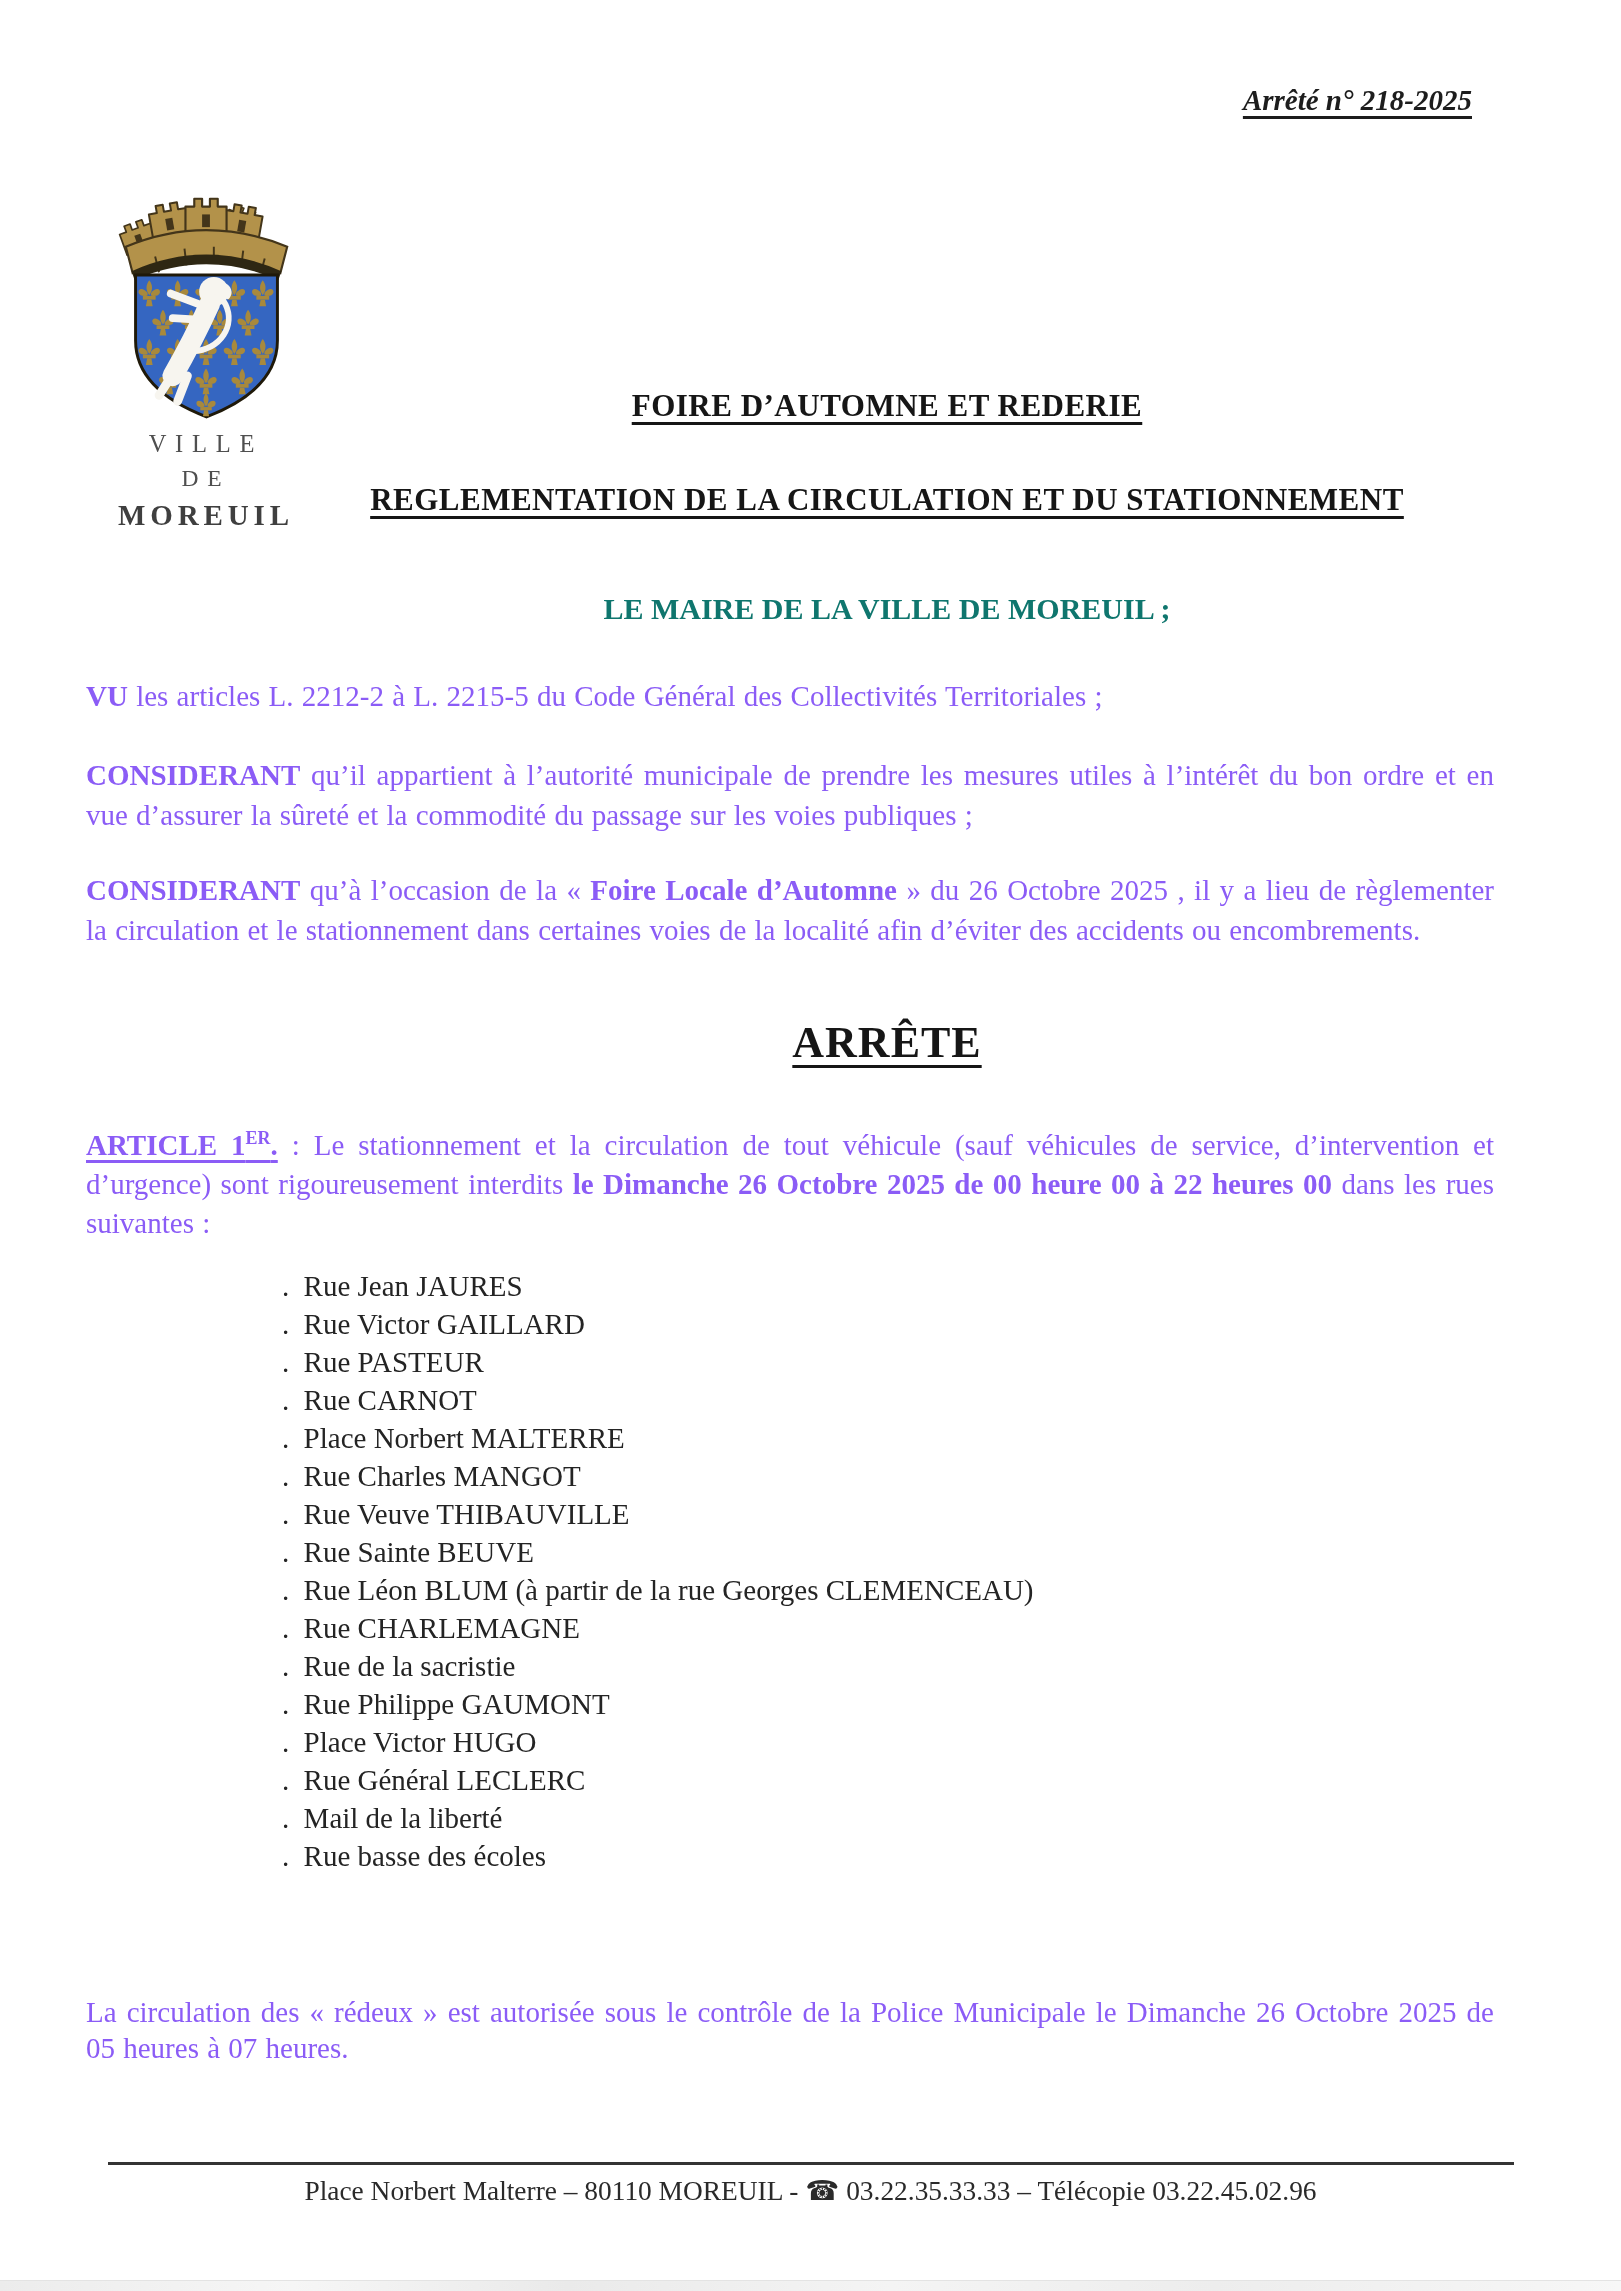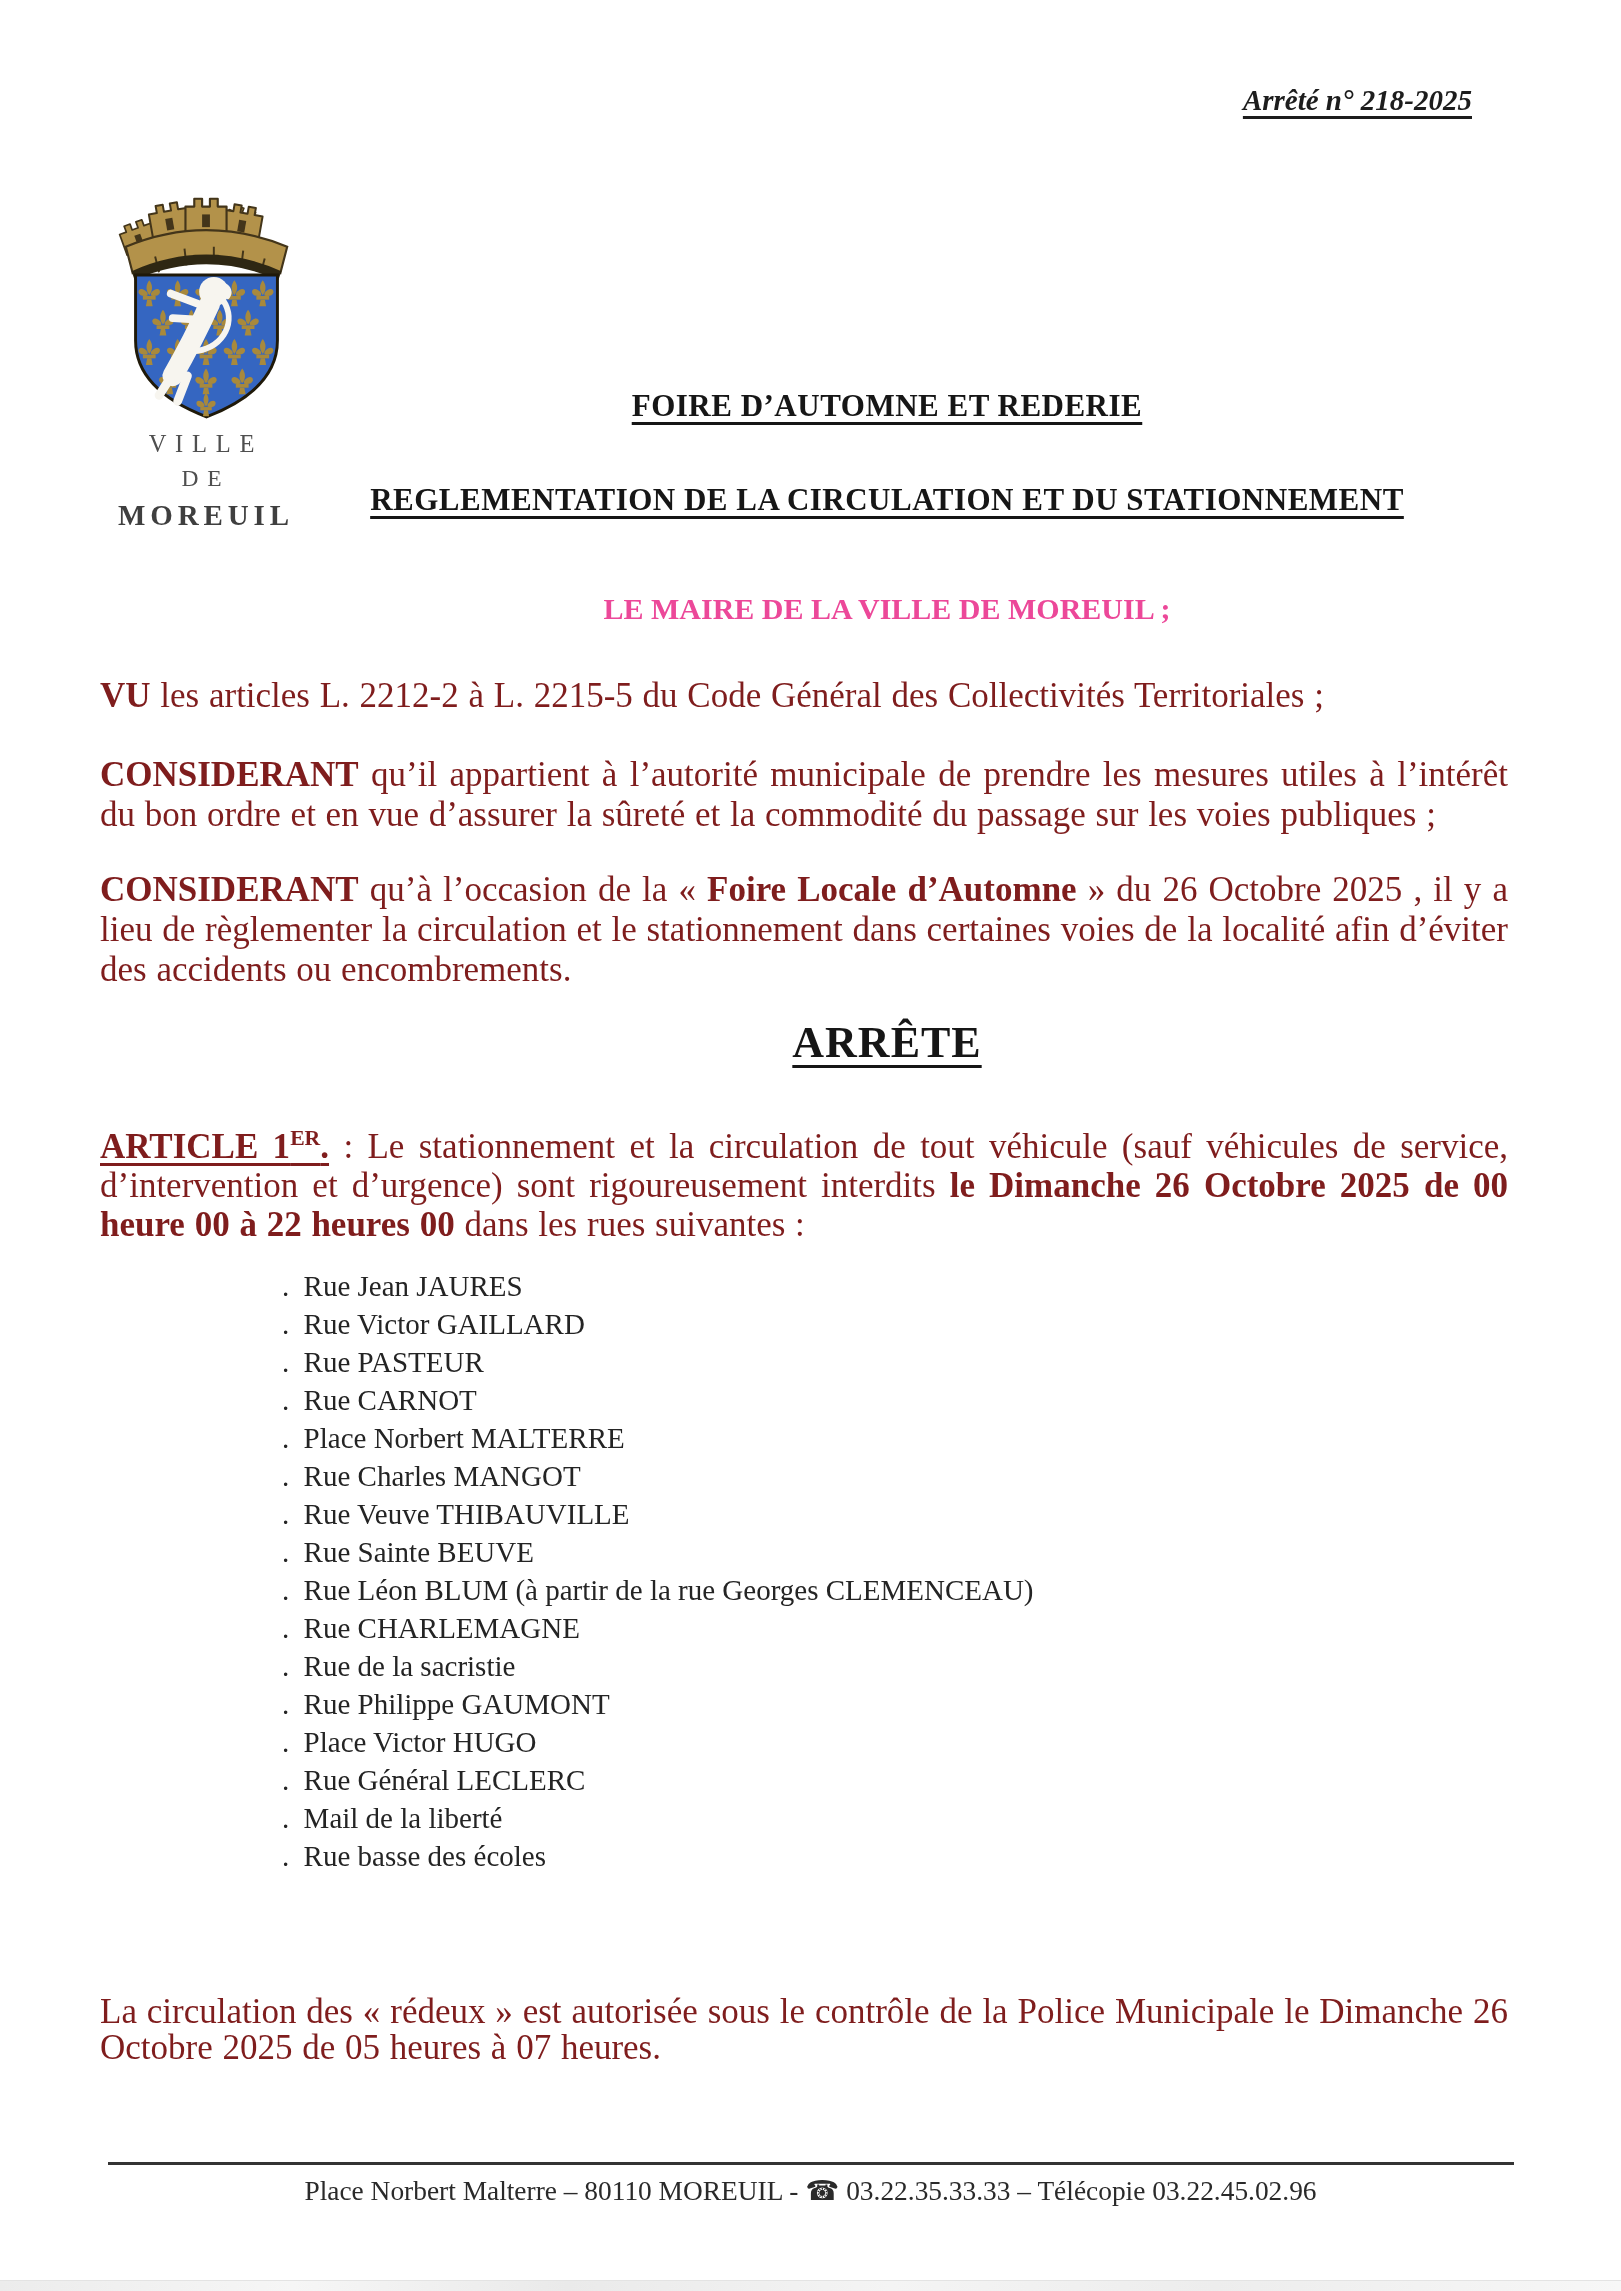--- a/index.html
+++ b/index.html
@@ -32,27 +32,27 @@
   }
   
   .heading-band{position:absolute;left:235px;width:1304px;text-align:center;}
   .h-underline{
     font-weight:bold;font-size:31px;color:#161616;
     text-decoration:underline;text-decoration-thickness:2.5px;text-underline-offset:5.9px;
     letter-spacing:0.5px;
   }
   .h-title1{top:388px;}
   .h-title2{top:482px;}
-  .h-mayor{top:592px;font-weight:bold;font-size:30px;color:#ec4899;}
+  .h-mayor{top:592px;font-weight:bold;font-size:30px;color:#0f766e;}
   .h-arrete{top:1017px;}
   .h-arrete .h-underline{font-size:44px;text-decoration-thickness:3.4px;text-underline-offset:7.8px;letter-spacing:1px;}
   
   .para{
-    position:absolute;left:100px;width:1408px;
-    font-size:35px;line-height:40px;color:#7f1d1d;
+    position:absolute;left:86px;width:1408px;
+    font-size:29px;line-height:40px;color:#8b5cf6;
     text-align:justify;word-spacing:1px;
   }
   .p-vu{top:676px;}
   .p-c1{top:755px;}
   .p-c2{top:870px;}
   .p-article{top:1119px;line-height:39px;}
   .p-closing{top:1994px;line-height:36px;}
   .b{font-weight:bold;}
   .lbl-underline{
     font-weight:bold;

